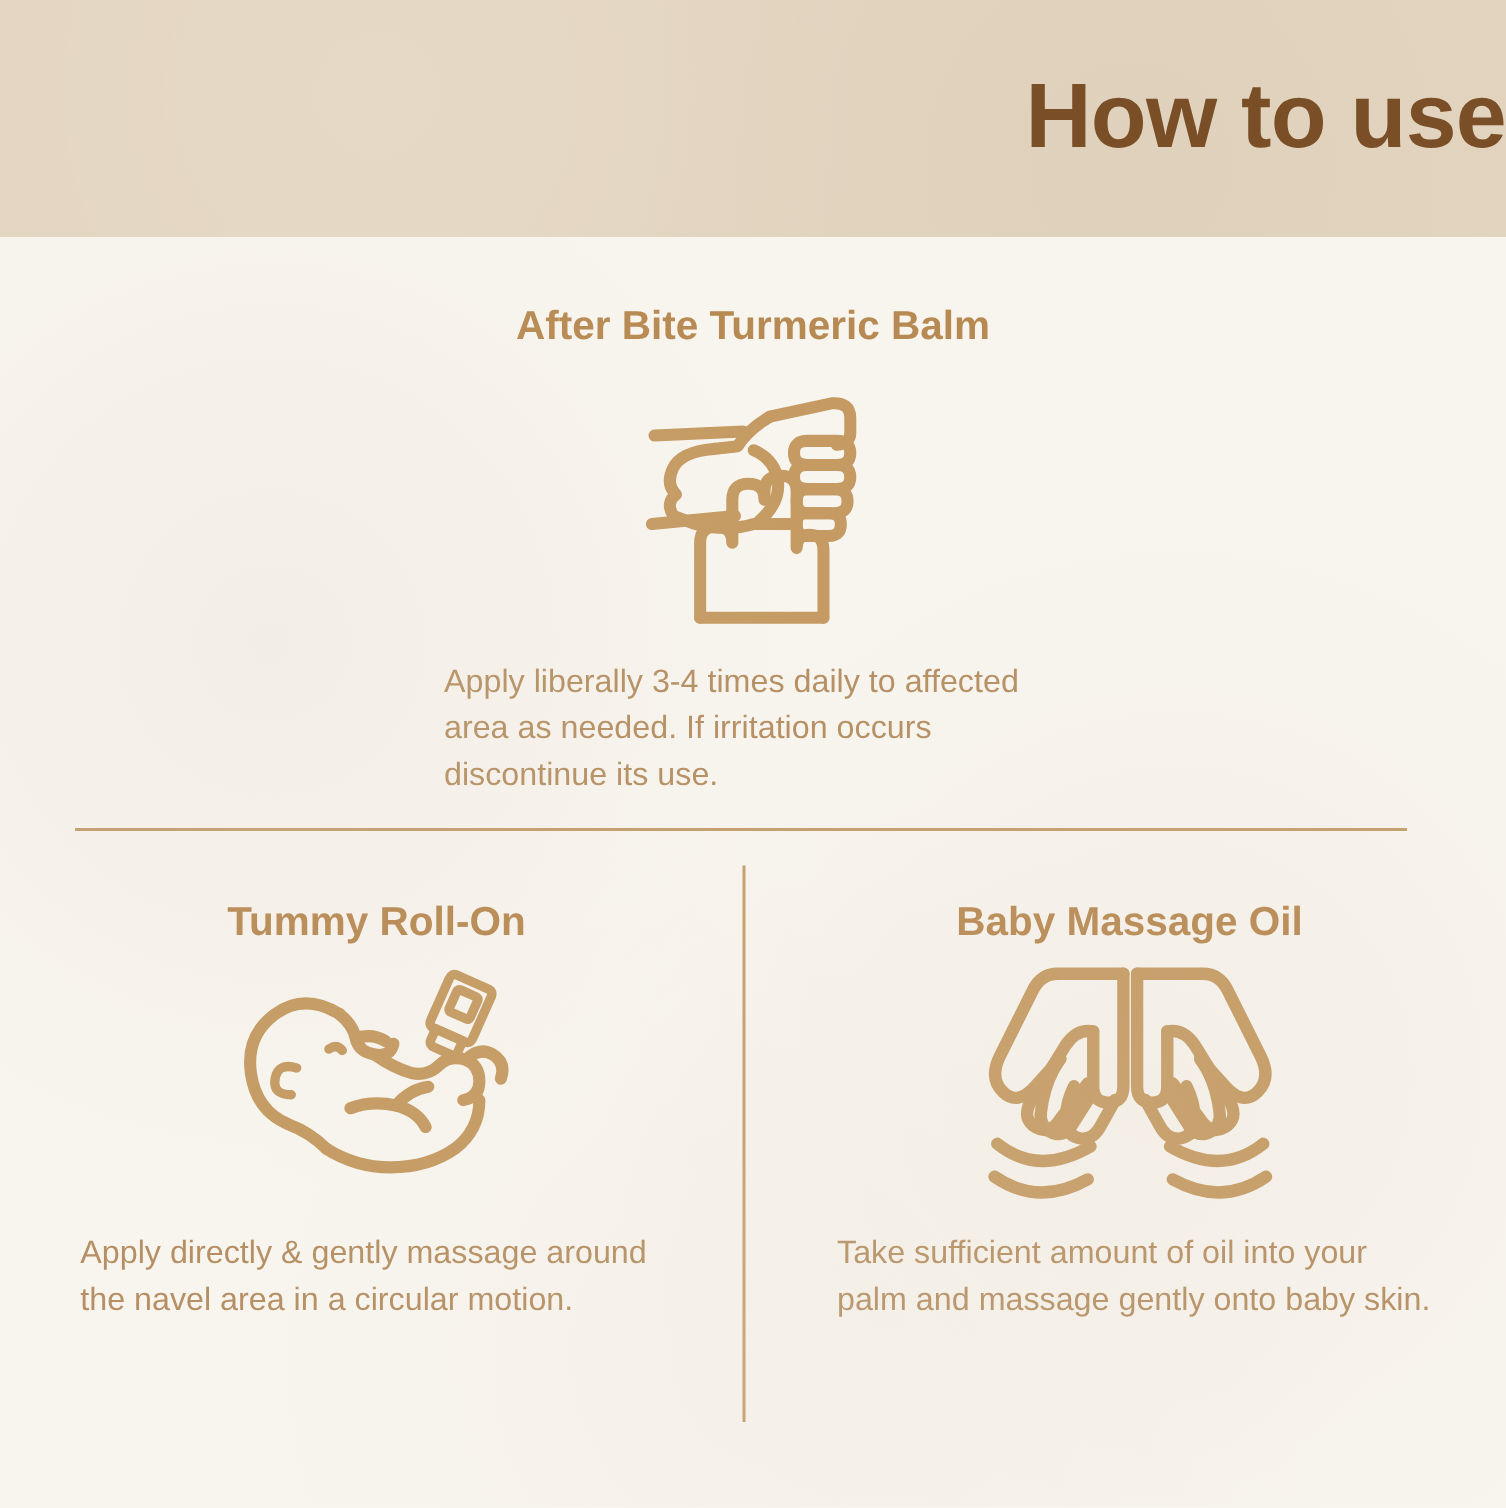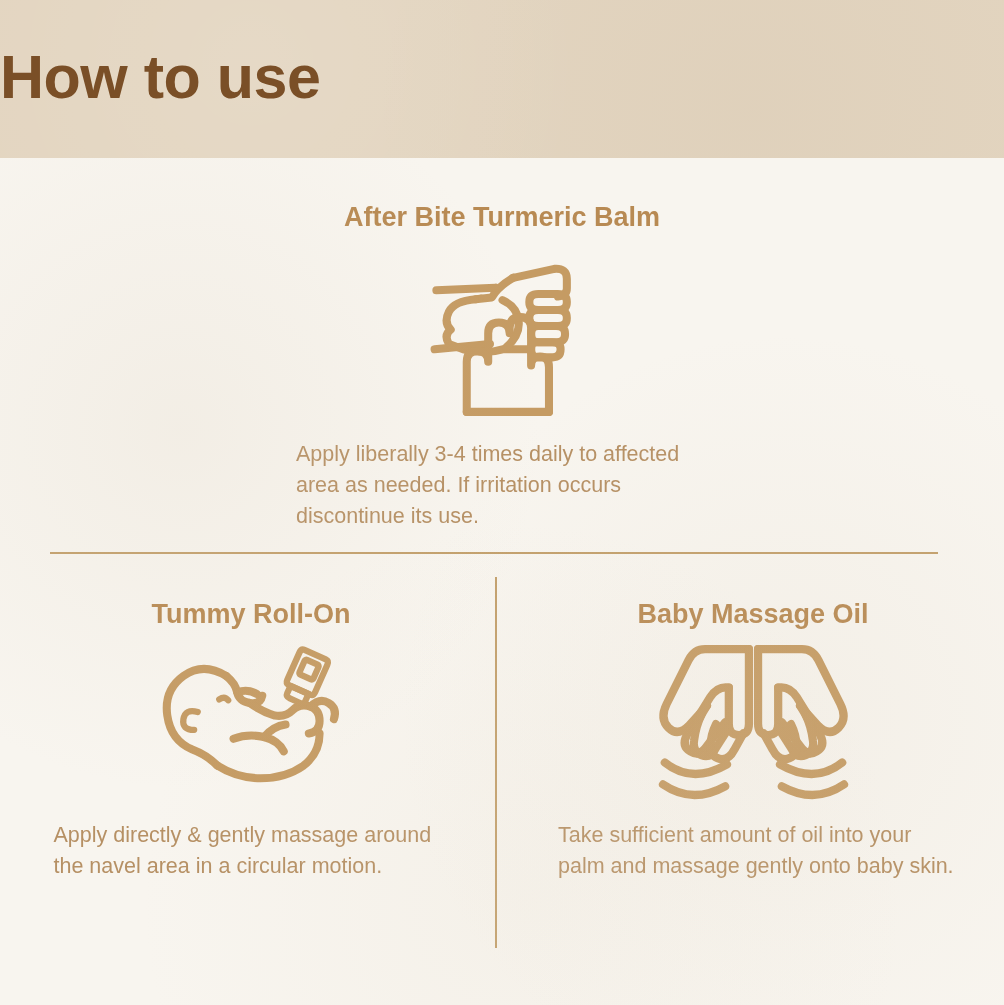--- a/index.html
+++ b/index.html
@@ -39,21 +39,21 @@
   
   .header-band {
     position: absolute;
     left: 0;
     top: 0;
     width: 1004px;
     height: 158px;
     background: #E3D5C0;
     display: flex;
     align-items: center;
-    justify-content: flex-start;
+    justify-content: flex-end;
   }
   .header-band::before {
     content: "";
     position: absolute;
     inset: 0;
     background:
       radial-gradient(circle at 25% 40%, rgba(255,255,255,0.10) 0, rgba(255,255,255,0) 45%),
       radial-gradient(circle at 75% 70%, rgba(180,160,135,0.08) 0, rgba(180,160,135,0) 50%);
     pointer-events: none;
   }

